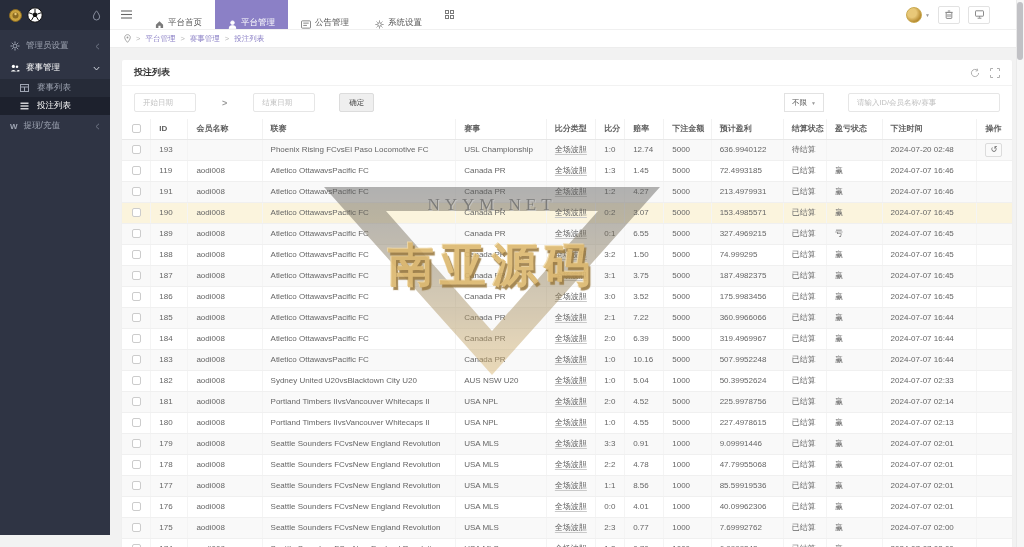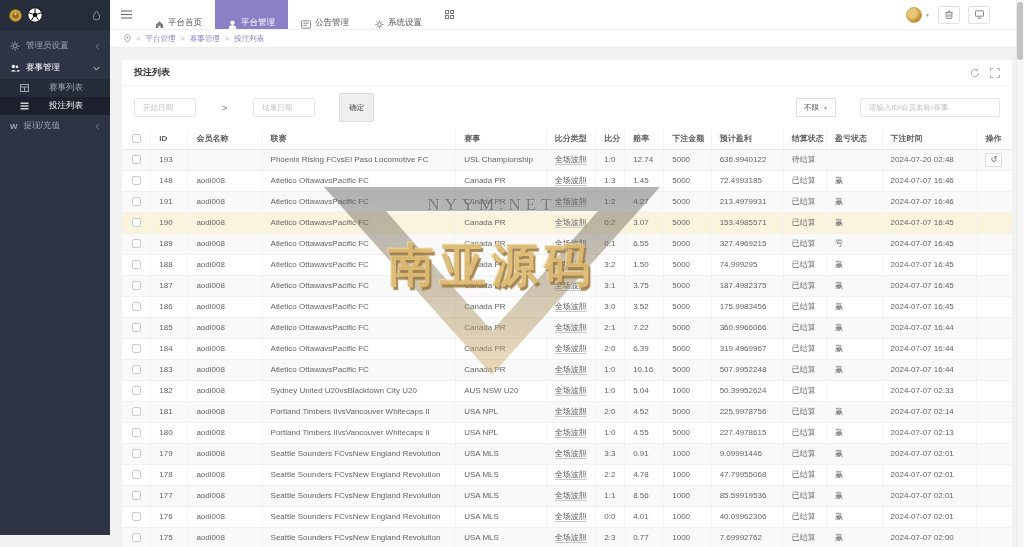--- a/index.html
+++ b/index.html
@@ -8,21 +8,21 @@
 
   
   .sidebar { position:absolute; left:0; top:0; bottom:12px; width:110px; background:#2f3444; z-index:3; }
   .side-logo { height:30px; background:#272c3a; display:flex; align-items:center; padding:0 9px; gap:5px; }
   .side-logo .drop { margin-left:auto; }
   .menu { padding-top:5px; }
   .mi { height:22px; display:flex; align-items:center; padding:0 10px; gap:6px; color:#9fa5b3; font-size:8.5px; cursor:pointer; }
   .mi .chev { margin-left:auto; }
   .mi.open { color:#fff; }
   .submenu { background:#262b38; }
-  .smi { height:18px; display:flex; align-items:center; padding:0 10px 0 20px; gap:20px; color:#9fa5b3; font-size:8.5px; cursor:pointer; }
+  .smi { height:18px; display:flex; align-items:center; padding:0 10px 0 20px; gap:8px; color:#9fa5b3; font-size:8.5px; cursor:pointer; }
   .smi.active { background:#1d212d; color:#fff; }
   .icon { display:inline-flex; align-items:center; justify-content:center; flex:0 0 auto; }
 
   
   .topnav { position:absolute; left:110px; right:0; top:0; height:30px; background:#fff; border-bottom:1px solid #f0f0f0; display:flex; align-items:stretch; z-index:2; }
   .burger { width:32px; display:flex; align-items:center; justify-content:center; cursor:pointer; }
   .tab { display:flex; align-items:flex-end; gap:4px; padding:0 13px; font-size:8.5px; color:#595959; cursor:pointer; }
   .tab.active { background:#8b80c6; color:#fff; }
   .tab.active svg * { stroke:#fff; fill:#fff; }
   .apps-btn { display:flex; align-items:center; padding:0 10px; cursor:pointer; }
@@ -44,24 +44,24 @@
   .card-title { font-size:9px; font-weight:bold; color:#333; }
   .card-tools { margin-left:auto; display:flex; gap:10px; }
   .card-tools .tool { cursor:pointer; }
 
   
   .filterbar { display:flex; align-items:center; gap:24px; padding:7px 12px; }
   .f-input { height:19px; border:1px solid #e6e6e6; border-radius:2px; font-size:7.5px; padding:0 8px; color:#555; outline:none; font-family:inherit; }
   .f-input::placeholder { color:#c0c0c0; }
   .date-input { width:62px; }
   .range-sep { color:#999; font-weight:bold; font-size:9px; padding:0 2px; }
-  .confirm-btn { height:29px; padding:0 9px; background:#efefef; border:1px solid #dcdcdc; border-radius:2px; font-size:7.5px; color:#4a4a4a; cursor:pointer; font-family:inherit;text-align:right; }
+  .confirm-btn { height:19px; padding:0 9px; background:#efefef; border:1px solid #dcdcdc; border-radius:2px; font-size:7.5px; color:#4a4a4a; cursor:pointer; font-family:inherit;text-align:right; }
   .f-spacer { flex:1; }
   .limit-btn { height:19px; padding:0 7px; background:#fff; border:1px solid #e2e2e2; border-radius:0; font-size:7.5px; color:#555; display:flex; align-items:center; gap:4px; cursor:pointer; font-family:inherit; }
-  .search-input { width:140px; }
+  .search-input { width:152px; }
 
   
   table { width:100%; border-collapse:collapse; table-layout:fixed; font-size:8px; }
   th { height:20px; font-weight:bold; color:#5f5f5f; text-align:left; padding:0 8px; border-bottom:1px solid #e8e8e8; border-right:1px solid #f2f2f2; white-space:nowrap; overflow:hidden; }
   td { height:21px; color:#666; padding:0 8px; border-bottom:1px solid #f0f0f0; border-right:1px solid #f4f4f4; white-space:nowrap; overflow:hidden; }
   th:last-child, td:last-child { border-right:none; }
   tr.stripe td { background:#f9f9f9; }
   tr.hl td { background:#fbf4dd; }
   .cb { display:inline-block; width:9px; height:9px; border:1px solid #ccc; border-radius:2px; background:#fff; vertical-align:middle; cursor:pointer; }
   .chk-col { text-align:center; }
@@ -375,21 +375,21 @@
             <td>12.74</td>
             <td>5000</td>
             <td>636.9940122</td>
             <td>待结算</td>
             <td></td>
             <td>2024-07-20 02:48</td>
             <td><button class="op-btn">↺</button></td>
           </tr>
           <tr>
             <td class="chk-col"><span class="cb"></span></td>
-            <td>148</td>
+            <td>119</td>
             <td>aodi008</td>
             <td>Atletico OttawavsPacific FC</td>
             <td>Canada PR</td>
             <td><span class="ul">全场波胆</span></td>
             <td>1:3</td>
             <td>1.45</td>
             <td>5000</td>
             <td>72.4993185</td>
             <td>已结算</td>
             <td>赢</td>

